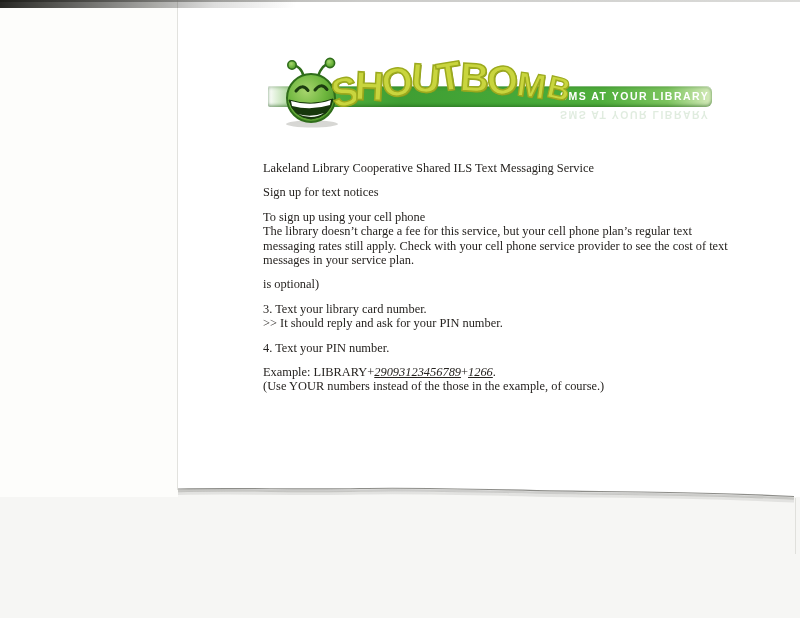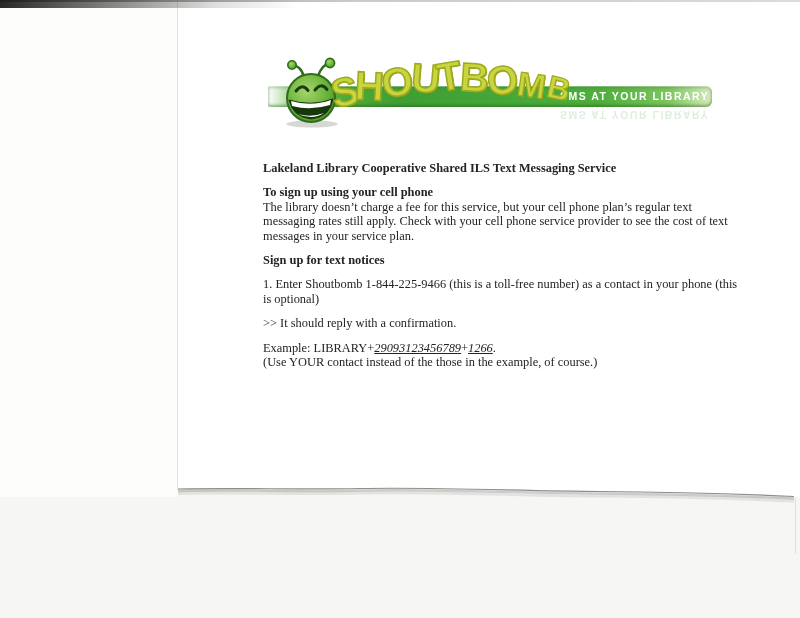--- a/index.html
+++ b/index.html
@@ -66,21 +66,21 @@
   .wordmark span:nth-child(8){transform:rotate(10deg) translateY(6px) scale(.85);}
   .wordmark span:nth-child(9){transform:rotate(15deg) translateY(10px) scale(.78);}
 
   
   .doc{
     position:absolute;left:263px;top:161px;width:470px;
     font-size:12.4px;line-height:14.4px;color:#262320;
   }
   .doc .blk{margin:0 0 10px 0;}
   .doc .line{white-space:pre;}
-  .b{font-weight:bold;}
+  .b{font-weight:normal;}
   .it{font-style:italic;text-decoration:underline;}
 </style>
 </head>
 <body>
 
 <div class="scene">
 
   <div class="left-strip"></div>
   <div class="paper"></div>
   <div class="paper-left-edge"></div>
@@ -126,41 +126,44 @@
       <path d="M22,59 Q35,63 48,58 Q42,62 35,62 Q28,62 22,59 Z" fill="#ffffff"></path>
     </svg>
 
     <div class="wordmark"><span>S</span><span>H</span><span>O</span><span>U</span><span>T</span><span>B</span><span>O</span><span>M</span><span>B</span></div>
   </div>
 
   <div class="doc">
 
     <div class="blk b line">Lakeland Library Cooperative Shared ILS Text Messaging Service</div>
 
+    <div class="blk b line">Sign up for text notices</div>
+
     <div class="blk">
       <div class="b line">To sign up using your cell phone</div>
       <div class="line">The library doesn’t charge a fee for this service, but your cell phone plan’s regular text</div>
       <div class="line">messaging rates still apply. Check with your cell phone service provider to see the cost of text</div>
       <div class="line">messages in your service plan.</div>
     </div>
 
-    <div class="blk b line">Sign up for text notices</div>
-
     <div class="blk">
-      <div class="line">1. Enter Shoutbomb 1-844-225-9466 (this is a toll-free number) as a contact in your phone (this</div>
       <div class="line">is optional)</div>
     </div>
 
     <div class="blk">
     </div>
 
+    <div class="blk">
+      <div class="line">3. Text your library card number.</div>
+      <div class="line">&gt;&gt; It should reply and ask for your PIN number.</div>
+    </div>
 
     <div class="blk">
-      <div class="line">&gt;&gt; It should reply with a confirmation.</div>
+      <div class="line">4. Text your PIN number.</div>
     </div>
 
     <div class="blk">
       <div class="line"><span>Example: LIBRARY+</span><span class="it">29093123456789</span><span>+</span><span class="it">1266</span><span>.</span></div>
-      <div class="line">(Use YOUR contact instead of the those in the example, of course.)</div>
+      <div class="line">(Use YOUR numbers instead of the those in the example, of course.)</div>
     </div>
 
   </div>
 </div>
 
 </body></html>

